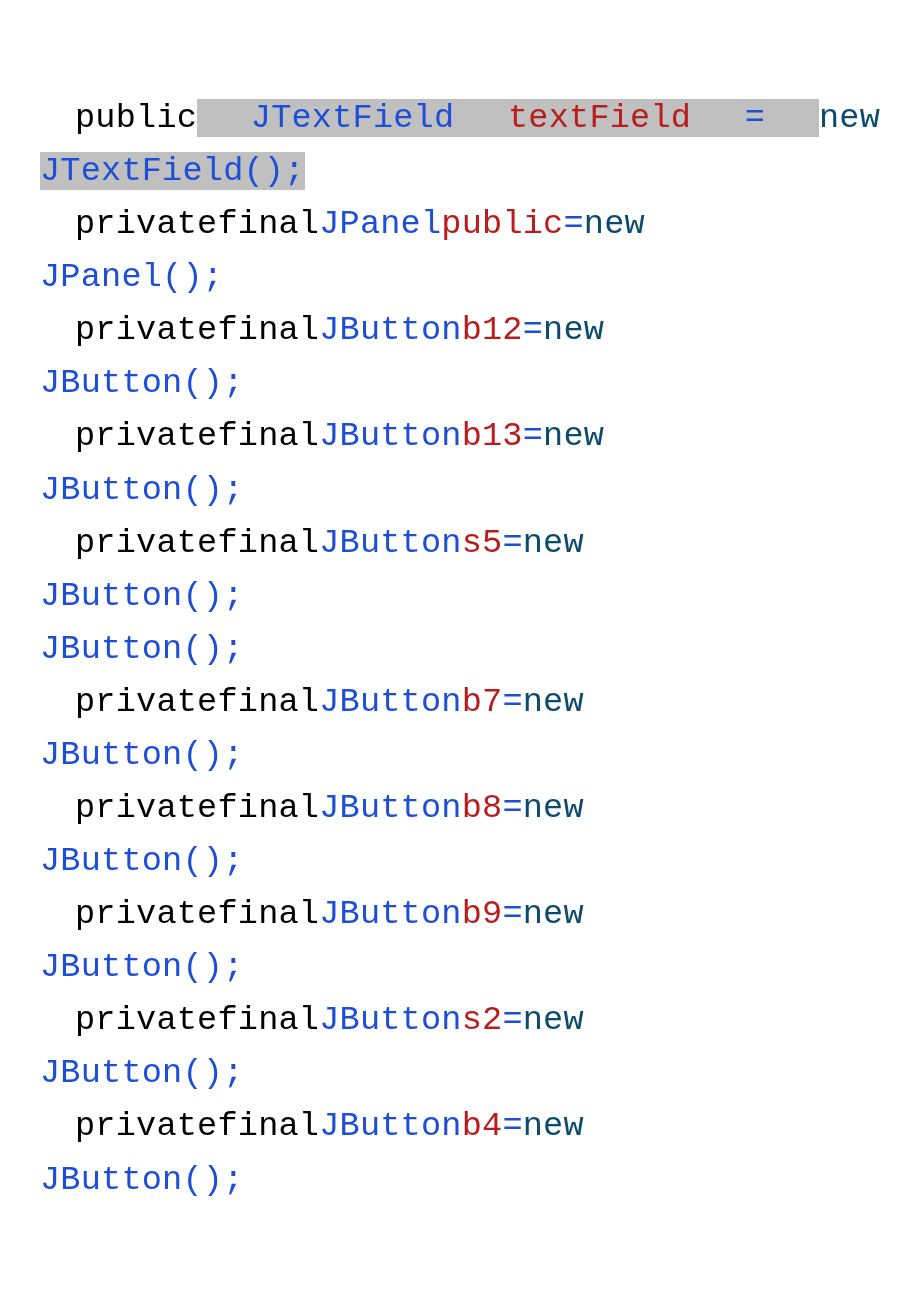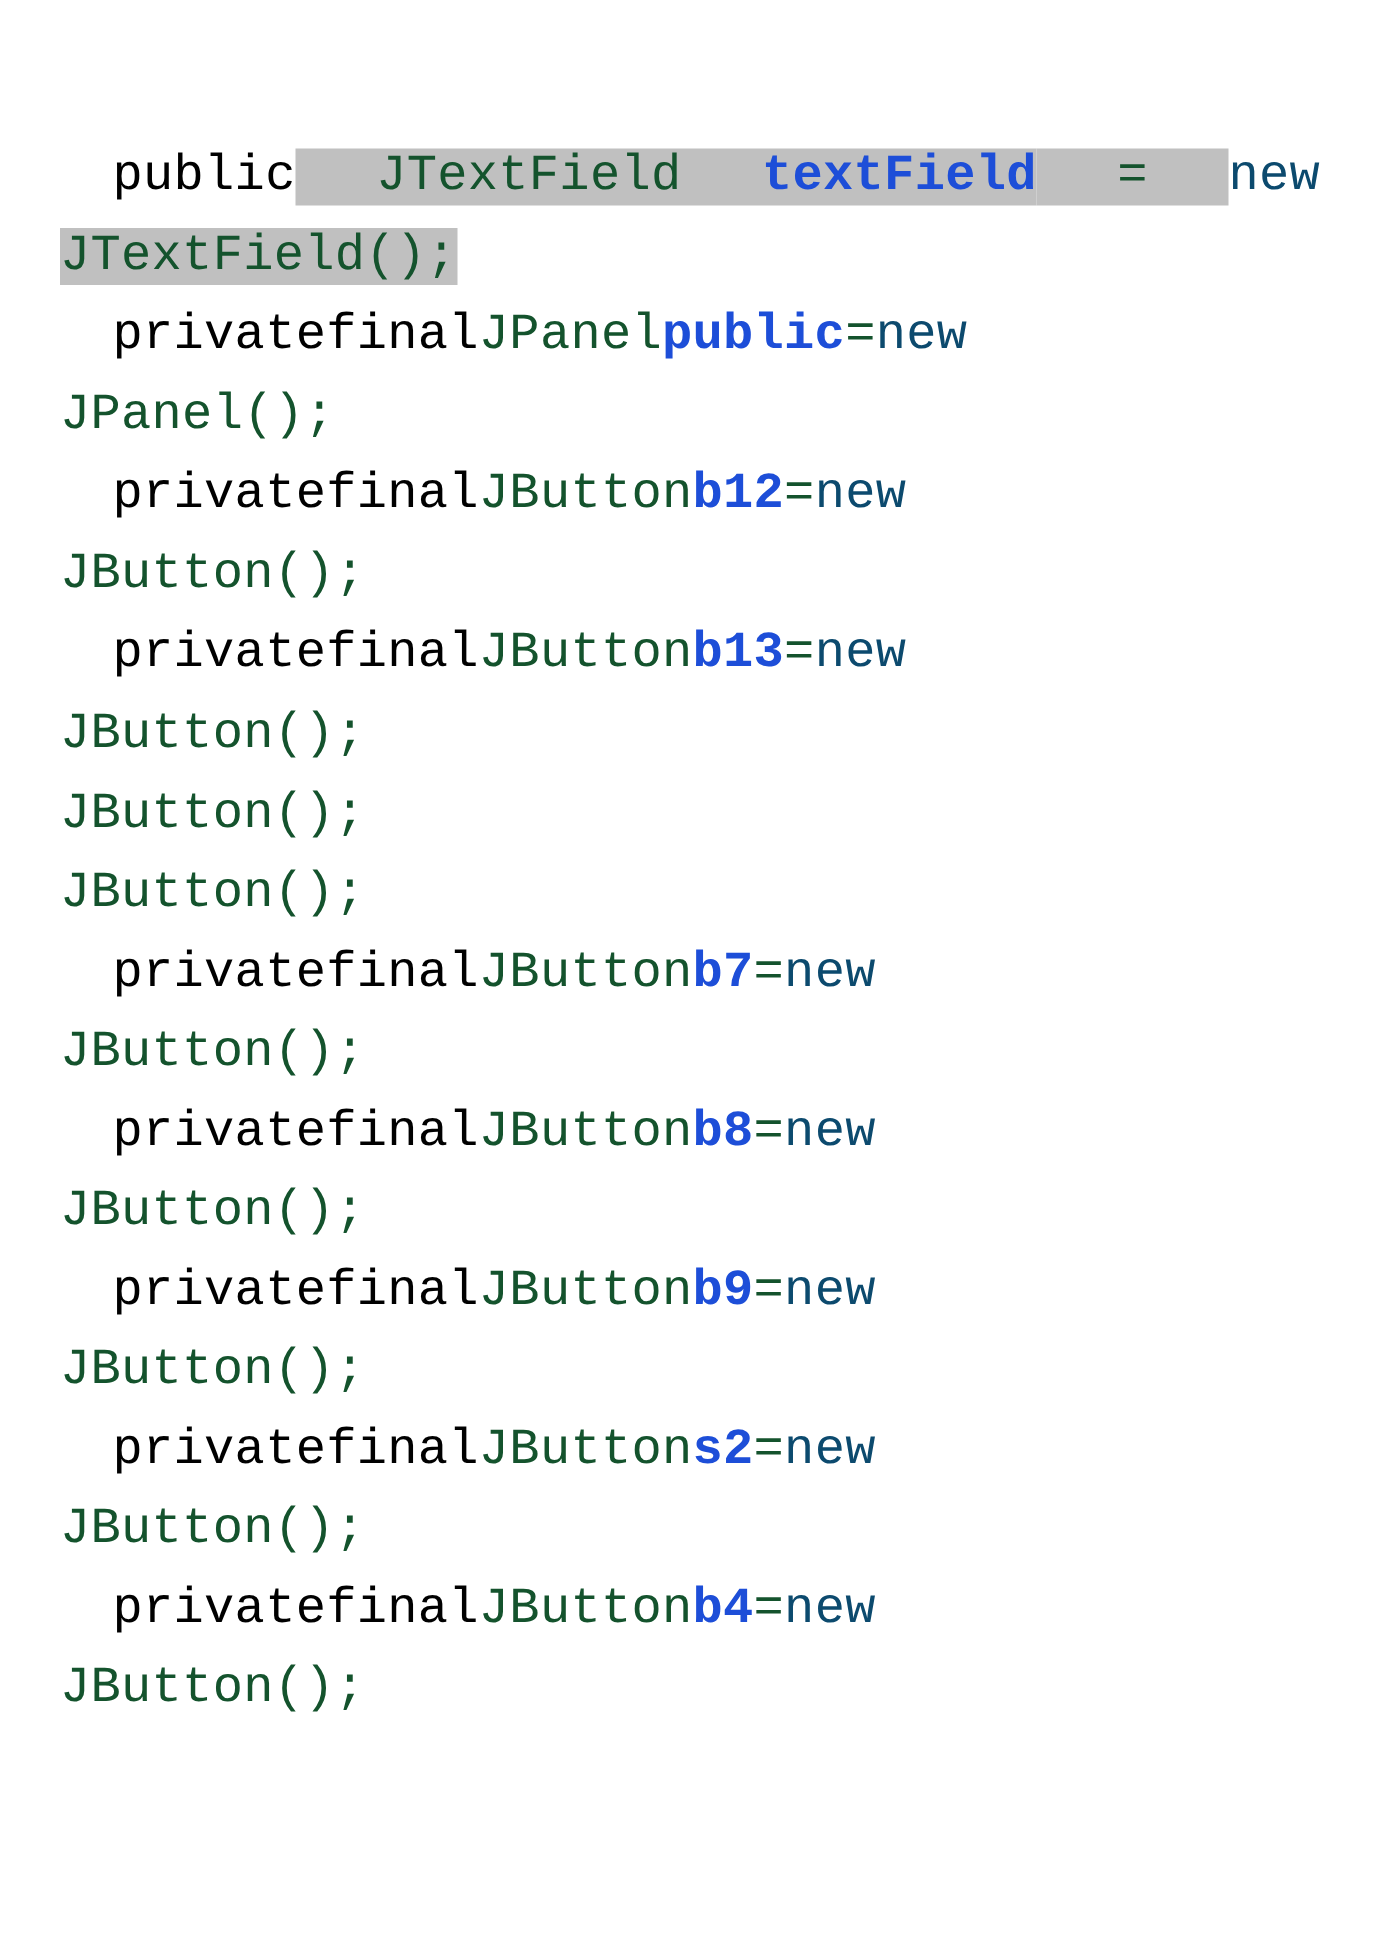--- a/index.html
+++ b/index.html
@@ -2,37 +2,38 @@
 <html><head>
 <meta charset="utf-8">
 <style>
   * { margin:0; padding:0; box-sizing:border-box; }
   html,body { width:920px; height:1302px; background:#fff; }
   body { font-family:"Courier New",monospace; font-size:33.6px; line-height:1.58; padding:92px 40px 40px 40px; color:#000; letter-spacing:0.2px; }
   .line { text-align:justify; text-align-last:justify; white-space:nowrap; padding-left:35px; }
   .cont { text-align:right; text-align-last:left; padding-left:0; }
   .kw1 { color:#000000; }
   .kw2 { color:#0c4a6e; }
-  .id  { color:#1d4ed8;font-weight:bold; }
-  .txt { color:#14532d; }
+  .id  { color:#b91c1c; }
+  .txt { color:#1d4ed8; }
   .hl  { background:#c0c0c0; }
   .sp  { display:inline-block; }
 </style>
 </head>
 <body>
 
 <div id="code-block">
     <div class="line"><span class="kw1">public</span><span class="sp"> </span><span class="txt hl"> JTextField </span><span class="id hl">textField</span><span class="txt hl"> = </span><span class="kw2">new</span></div>
     <div class="line cont" style="padding-left: 0px;"><span class="txt hl">JTextField();</span></div>
     <div class="line"><span class="kw1">private</span><span class="sp"> </span><span class="kw1">final</span><span class="sp"> </span><span class="txt">JPanel</span><span class="sp"> </span><span class="id">public</span><span class="sp"> </span><span class="txt">=</span><span class="sp"> </span><span class="kw2">new</span></div>
     <div class="line cont" style="padding-left: 0px;"><span class="txt">JPanel();</span></div>
     <div class="line"><span class="kw1">private</span><span class="sp"> </span><span class="kw1">final</span><span class="sp"> </span><span class="txt">JButton</span><span class="sp"> </span><span class="id">b12</span><span class="sp"> </span><span class="txt">=</span><span class="sp"> </span><span class="kw2">new</span></div>
     <div class="line cont" style="padding-left: 0px;"><span class="txt">JButton();</span></div>
     <div class="line"><span class="kw1">private</span><span class="sp"> </span><span class="kw1">final</span><span class="sp"> </span><span class="txt">JButton</span><span class="sp"> </span><span class="id">b13</span><span class="sp"> </span><span class="txt">=</span><span class="sp"> </span><span class="kw2">new</span></div>
     <div class="line cont" style="padding-left: 0px;"><span class="txt">JButton();</span></div>
+    <div class="line"><span class="kw1">private</span><span class="sp"> </span><span class="kw1">final</span><span class="sp"> </span><span class="txt">JButton</span><span class="sp"> </span><span class="id">s5</span><span class="sp"> </span><span class="txt">=</span><span class="sp"> </span><span class="kw2">new</span></div>
     <div class="line cont" style="padding-left: 0px;"><span class="txt">JButton();</span></div>
     <div class="line cont" style="padding-left: 0px;"><span class="txt">JButton();</span></div>
     <div class="line"><span class="kw1">private</span><span class="sp"> </span><span class="kw1">final</span><span class="sp"> </span><span class="txt">JButton</span><span class="sp"> </span><span class="id">b7</span><span class="sp"> </span><span class="txt">=</span><span class="sp"> </span><span class="kw2">new</span></div>
     <div class="line cont" style="padding-left: 0px;"><span class="txt">JButton();</span></div>
     <div class="line"><span class="kw1">private</span><span class="sp"> </span><span class="kw1">final</span><span class="sp"> </span><span class="txt">JButton</span><span class="sp"> </span><span class="id">b8</span><span class="sp"> </span><span class="txt">=</span><span class="sp"> </span><span class="kw2">new</span></div>
     <div class="line cont" style="padding-left: 0px;"><span class="txt">JButton();</span></div>
     <div class="line"><span class="kw1">private</span><span class="sp"> </span><span class="kw1">final</span><span class="sp"> </span><span class="txt">JButton</span><span class="sp"> </span><span class="id">b9</span><span class="sp"> </span><span class="txt">=</span><span class="sp"> </span><span class="kw2">new</span></div>
     <div class="line cont" style="padding-left: 0px;"><span class="txt">JButton();</span></div>
     <div class="line"><span class="kw1">private</span><span class="sp"> </span><span class="kw1">final</span><span class="sp"> </span><span class="txt">JButton</span><span class="sp"> </span><span class="id">s2</span><span class="sp"> </span><span class="txt">=</span><span class="sp"> </span><span class="kw2">new</span></div>
     <div class="line cont" style="padding-left: 0px;"><span class="txt">JButton();</span></div>

